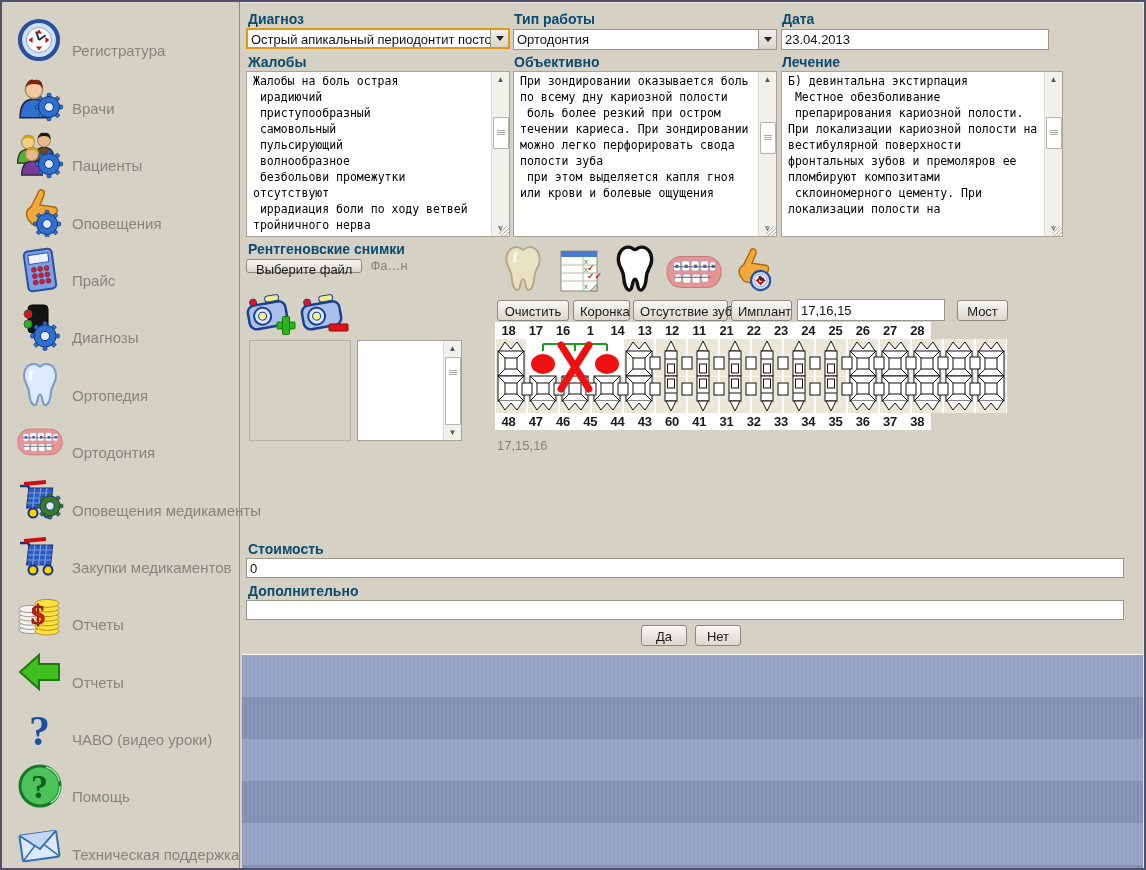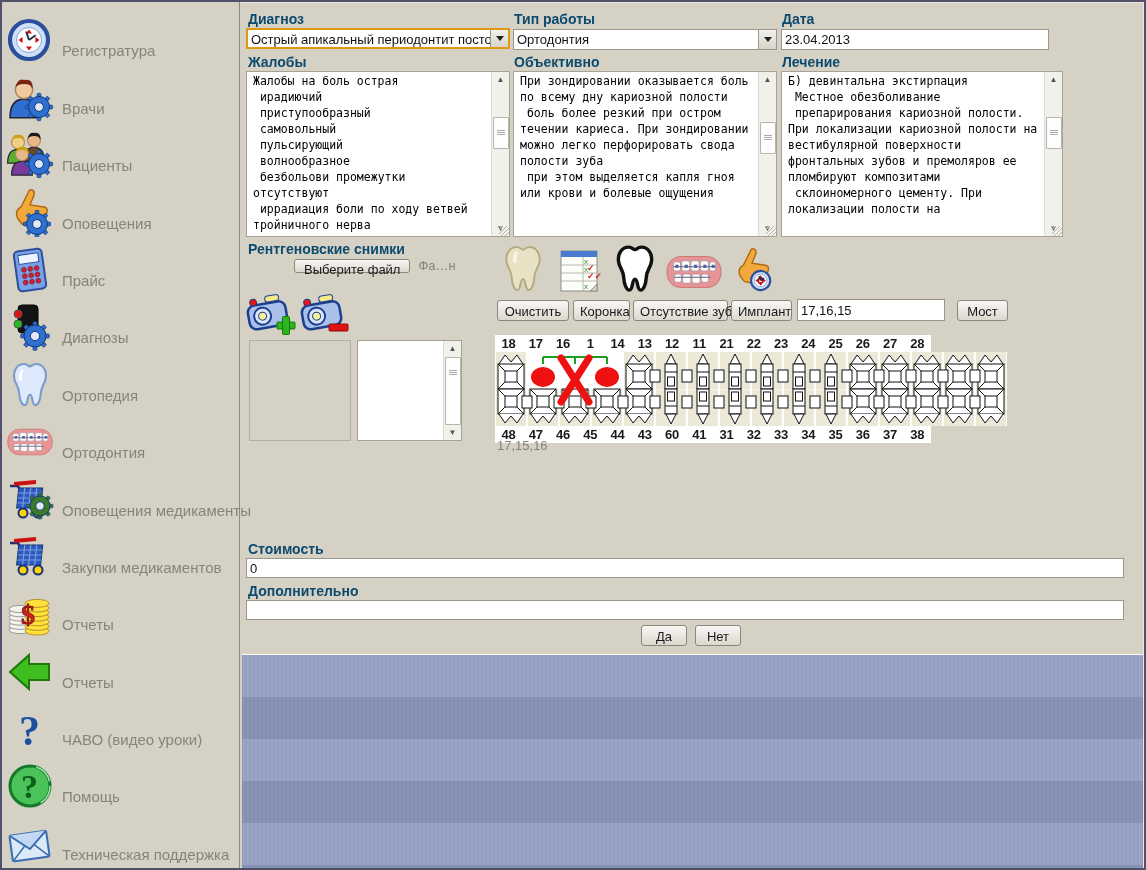--- a/index.html
+++ b/index.html
@@ -1,21 +1,21 @@
 <!DOCTYPE html>
 <html><head>
 <meta charset="utf-8">
 <style>
   html,body{margin:0;padding:0;background:#9a9a9a;font-family:"Liberation Sans",sans-serif;}
   .window{position:relative;width:1146px;height:870px;box-sizing:border-box;background:#d5d1c5;
     border:2px solid #50506a;box-shadow:inset 0 0 0 1px #e9e7e0;overflow:hidden;}
   
   .sidebar{position:absolute;left:0;top:0;bottom:0;width:238px;border-right:1px solid #8f8b80;
     box-sizing:border-box;padding-top:6px;background:#d5d1c5;}
-  .sb-item{display:flex;align-items:flex-end;height:57.4px;padding-left:2px;cursor:pointer;}
+  .sb-item{display:flex;align-items:flex-end;height:57.4px;padding-left:12px;cursor:pointer;}
   .sb-ico{width:52px;height:50px;flex:0 0 52px;display:flex;align-items:center;justify-content:center;}
   .sb-ico svg{width:48px;height:48px;}
   .sb-label{color:#85857d;font-size:15px;padding:0 0 6px 6px;white-space:nowrap;}
   
   .content{position:absolute;left:239px;top:0;right:0;bottom:0;}
   .lbl{position:absolute;color:#0c4a6e;font-size:14px;white-space:nowrap;font-weight:bold;}
   .combo{position:absolute;height:21px;box-sizing:border-box;background:#fff;border:1px solid #9a968a;
     display:flex;align-items:stretch;}
   .combo.focus{border:2px solid #e09a12;}
   .combo .val{flex:1;overflow:hidden;white-space:nowrap;font-size:13px;color:#111;padding:2px 2px 0 3px;}
@@ -34,34 +34,34 @@
   .vsb .thumb{position:absolute;left:1px;width:14px;height:30px;background:#fdfdfd;border:1px solid #b7b3a8;border-radius:1px;}
   .vsb .thumb:after{content:"";position:absolute;left:3px;right:3px;top:12px;height:5px;
     background:repeating-linear-gradient(#aaa 0 1px,transparent 1px 2px);}
   .grip{position:absolute;right:0;bottom:0;width:10px;height:10px;
     background:repeating-linear-gradient(135deg,transparent 0 2px,#b9b5aa 2px 3px);}
   .btn{position:absolute;box-sizing:border-box;height:21px;background:linear-gradient(#f8f7f5,#dcd8ce);
     border:1px solid #8b877c;border-radius:3px;font-size:13px;color:#1a1a1a;text-align:center;
     padding:2px 6px 0;cursor:pointer;white-space:nowrap;font-family:"Liberation Sans",sans-serif;}
   .tool{position:absolute;cursor:pointer;}
   
-  .chart{position:absolute;left:254px;top:333px;width:436px;}
+  .chart{position:absolute;left:254px;top:320px;width:436px;}
   .numrow{display:flex;background:#fff;height:17px;}
   .numrow span{width:32px;text-align:center;font-size:13px;font-weight:700;color:#1a1a1a;line-height:17px;}
   .chart svg{display:block;}
   .note{position:absolute;color:#85857d;font-size:13px;}
   .previewbox{position:absolute;border:1px solid #b3afa3;box-sizing:border-box;}
   .listbox{position:absolute;background:#fff;border:1px solid #a6a296;box-sizing:border-box;}
   .bluepanel{position:absolute;left:1px;right:1px;bottom:0;top:652px;border-top:1px solid #fbfbf7;
     background:
       repeating-linear-gradient(180deg,rgba(255,255,255,.06) 0 42px,rgba(0,0,30,.07) 42px 84px),
       repeating-linear-gradient(90deg,#8a97ba 0 1px,#98a4c4 1px 2px,#909dc0 2px 4px);}
   .filewrap{position:absolute;display:flex;align-items:center;}
   .filebtn{height:14px;background:linear-gradient(#f8f7f5,#dcd8ce);border:1px solid #8b877c;border-radius:3px;
-    font-size:13px;color:#1a1a1a;padding:2px 9px 0;box-sizing:border-box;margin-left:48px;}
+    font-size:13px;color:#1a1a1a;padding:2px 9px 0;box-sizing:border-box;}
   .filetxt{color:#85857d;font-size:13px;margin-left:8px;}
 </style>
 </head>
 <body>
 
 <div class="window">
 
   <aside class="sidebar">
       <div class="sb-item">
         <span class="sb-ico">

